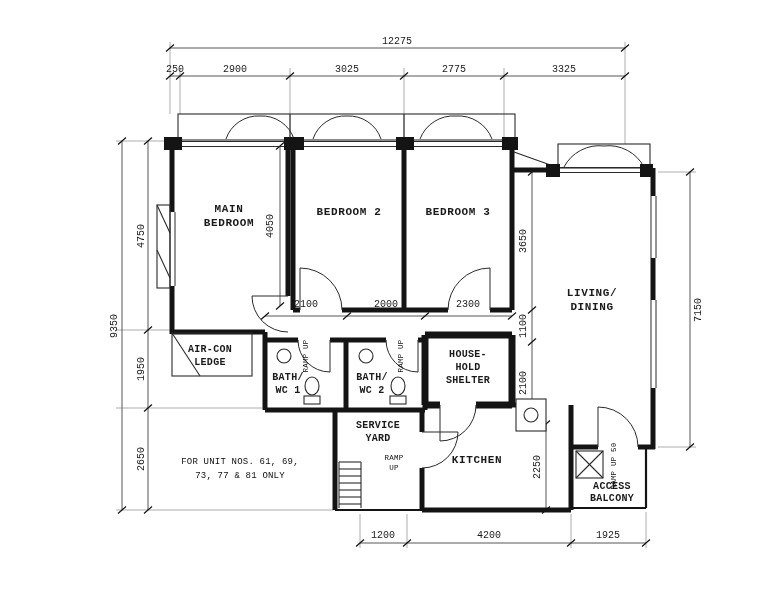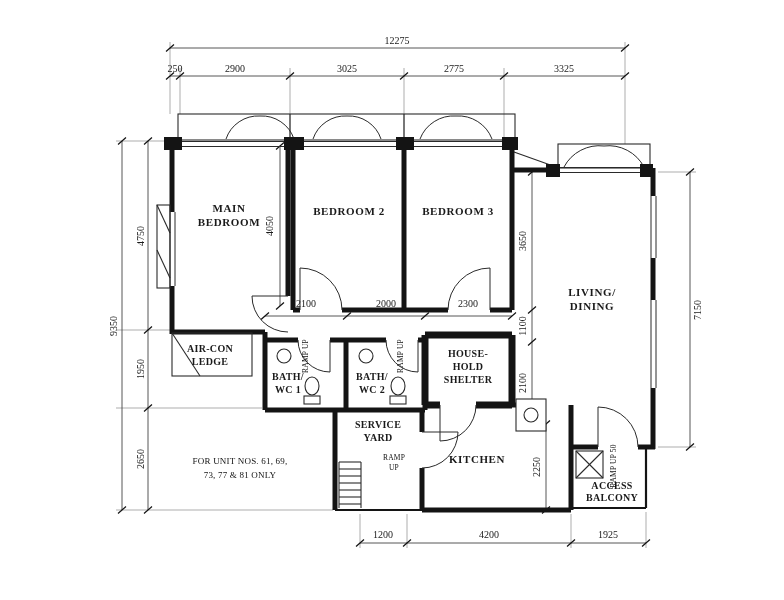--- a/index.html
+++ b/index.html
@@ -1,17 +1,17 @@
 <!DOCTYPE html>
 <html><head>
 <meta charset="utf-8">
 <style>
   html,body{margin:0;padding:0;background:#e8e8e8;}
   .canvas{width:784px;height:600px;background:#ffffff;position:relative;margin:0 auto;
-          font-family:Liberation Serif, serif;}
+          font-family:Liberation Mono, monospace;}
   svg{display:block}
   
   .w5{stroke:#141414;stroke-width:5;fill:none;stroke-linecap:butt}
   .w7{stroke:#141414;stroke-width:7;fill:none;stroke-linecap:butt}
   .w2{stroke:#141414;stroke-width:2.2;fill:none}
   .thin{stroke:#2a2a2a;stroke-width:1.1;fill:none}
   .win{stroke:#2a2a2a;stroke-width:1;fill:none}
   .door{stroke:#2a2a2a;stroke-width:1;fill:none}
   .fix{stroke:#2a2a2a;stroke-width:1.1;fill:#fff}
   .dim{stroke:#444;stroke-width:0.9;fill:none}

